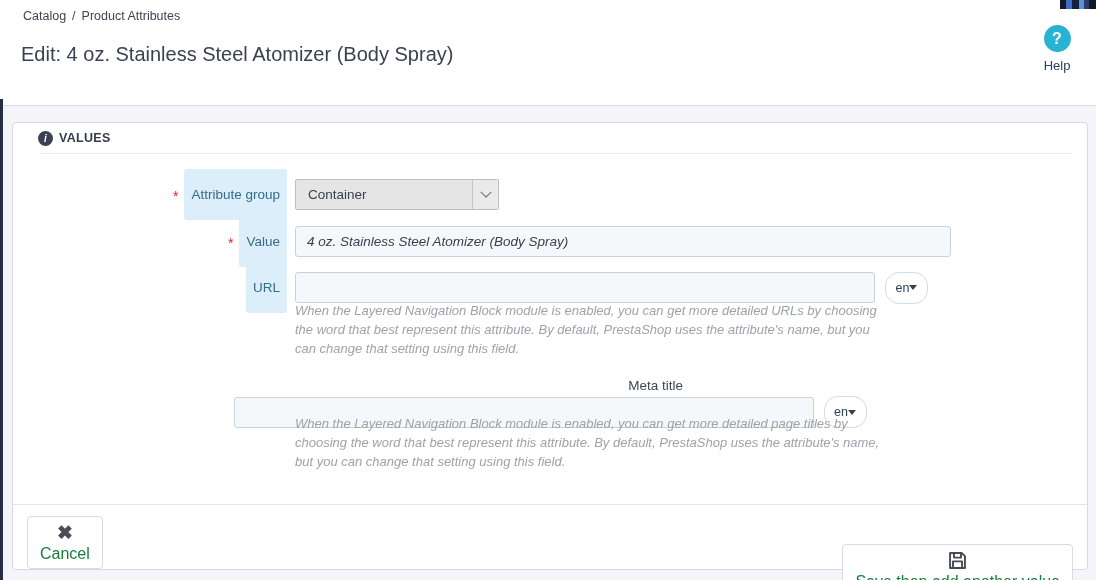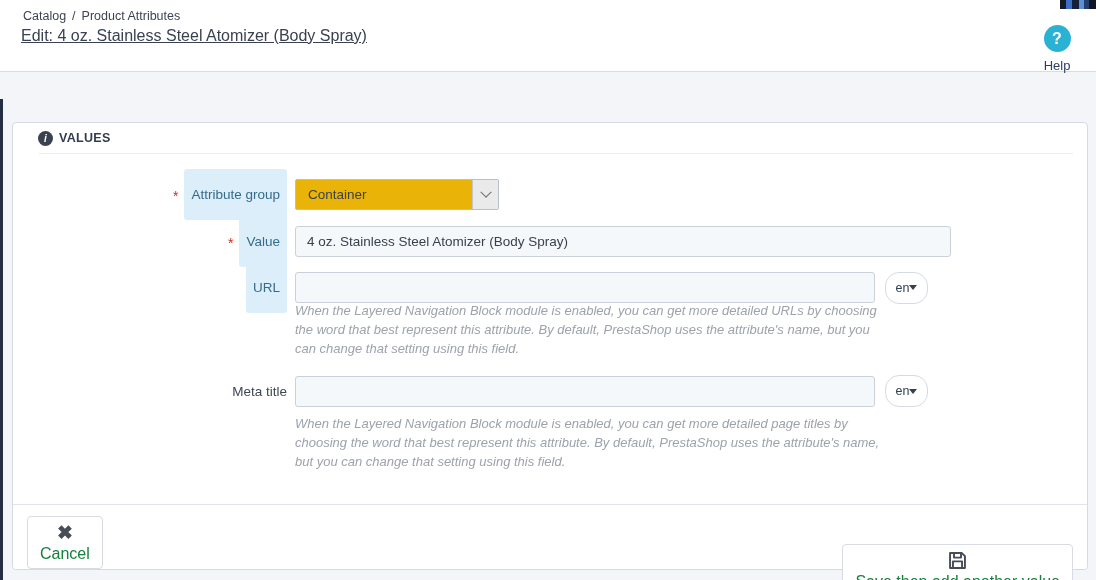--- a/index.html
+++ b/index.html
@@ -1,25 +1,25 @@
 <!DOCTYPE html>
 <html><head>
 <meta charset="utf-8">
 <style>
   * { margin:0; padding:0; box-sizing:border-box; }
   html,body { width:1096px; height:580px; }
   body { font-family:"Liberation Sans", sans-serif; background:#f4f5f9; overflow:hidden; }
   #app { position:relative; width:1096px; height:580px; }
 
   
-  .page-header { position:absolute; left:0; top:0; width:1096px; height:72px;
+  .page-header { position:absolute; left:0; top:0; width:1096px; height:106px;
     background:#ffffff; border-bottom:1px solid #d9dbe6; }
   .breadcrumb { position:absolute; left:23px; top:9px; font-size:12.5px; color:#3c4454; }
   .breadcrumb .sep { margin:0 6px; color:#3c4454; }
-  .page-title { position:absolute; left:21px; top:27px; font-size:16px; font-weight:400; color:#3a4150;text-decoration:underline; }
+  .page-title { position:absolute; left:21px; top:43px; font-size:20px; font-weight:400; color:#3a4150; }
 
   .help-box { position:absolute; right:11px; top:25px; width:56px; text-align:center; }
   .help-circle { display:inline-flex; align-items:center; justify-content:center;
     width:27px; height:27px; border-radius:50%; background:#29b2d3; color:#ffffff;
     font-size:16px; font-weight:bold; cursor:pointer; }
   .help-label { margin-top:6px; font-size:13px; color:#2c3f5e; }
 
   
   .tr-strip { position:absolute; right:0; top:0; width:36px; height:9px;
     background:linear-gradient(90deg,#141a28 0 18%, #3e6fc4 18% 32%, #16203a 32% 52%, #5b8fd6 52% 68%, #263d6e 68% 80%, #101622 80% 100%); }
@@ -39,31 +39,31 @@
   .panel-heading-label { font-size:12.5px; font-weight:bold; color:#343c4d; letter-spacing:0.3px; }
 
   
   .form-row { position:absolute; left:0; right:8px; display:flex; align-items:center; }
   .label-col { width:274px; display:flex; justify-content:flex-end; align-items:center; flex:none; }
   .req { color:#e0241c; font-size:14px; margin-right:6px; margin-top:3px; }
   .label-chip { background:#dbeef9; color:#366b8c; font-size:13.5px; padding:18px 7px; border-radius:3px; }
   .label-plain { color:#3f4653; font-size:13.5px; padding:3px 0; }
   .control-col { margin-left:8px; display:flex; align-items:center; }
 
-  .pseudo-select { width:204px; height:31px; background:#eab308; border:1px solid #b9bfc9;
+  .pseudo-select { width:204px; height:31px; background:#e5e5e5; border:1px solid #b9bfc9;
     border-radius:2px; display:flex; align-items:center; cursor:pointer; }
   .pseudo-select .sel-text { flex:1; padding:0 12px; font-size:13.5px; color:#3a414e; }
   .sel-arrow { width:26px; height:100%; background:#eaeaea; border-left:1px solid #c3c6cc;
     display:flex; align-items:center; justify-content:center; }
   .chev { width:8px; height:8px; border-right:1.5px solid #6b7077; border-bottom:1.5px solid #6b7077;
     transform:rotate(45deg) translate(-2px,-2px); }
 
   .text-input { height:31px; background:#f4f8fa; border:1px solid #cad1da; border-radius:3px;
     font-family:"Liberation Sans", sans-serif; font-size:13.5px; color:#3a414e; padding:0 11px; outline:none; }
-  .input-wide { width:656px; }
+  .input-wide { width:656px;font-style:italic; }
   .input-med { width:580px; }
 
   .lang-btn { margin-left:10px; height:32px; min-width:43px; background:#ffffff;
     border:1px solid #d6dae1; border-radius:14px; display:flex; align-items:center;
     justify-content:center; font-size:12.5px; color:#2f4158; cursor:pointer; padding:0 8px; }
   .caret-down { width:0; height:0; border-left:4px solid transparent; border-right:4px solid transparent;
     border-top:5px solid #37414f; }
 
   .help-text { position:absolute; left:282px; width:590px; font-size:13px; font-style:italic;
     color:#9da2ab; line-height:19px; }
@@ -139,21 +139,21 @@
       <div class="control-col">
         <input class="text-input input-med" type="text" value="" style="">
         <button class="lang-btn">
           <span>en</span>
           <span class="caret-down"></span>
         </button>
       </div>
     </div>
     <div class="help-text" style="top:178px;">When the Layered Navigation Block module is enabled, you can get more detailed URLs by choosing the word that best represent this attribute. By default, PrestaShop uses the attribute's name, but you can change that setting using this field.</div>
 
-    <div class="form-row" style="top:252px;">
+    <div class="form-row" style="top:252px;flex-direction:column;">
       <div class="label-col">
         <span class="label-plain">Meta title</span>
       </div>
       <div class="control-col">
         <input class="text-input input-med" type="text" value="" style="">
         <button class="lang-btn">
           <span>en</span>
           <span class="caret-down"></span>
         </button>
       </div>

